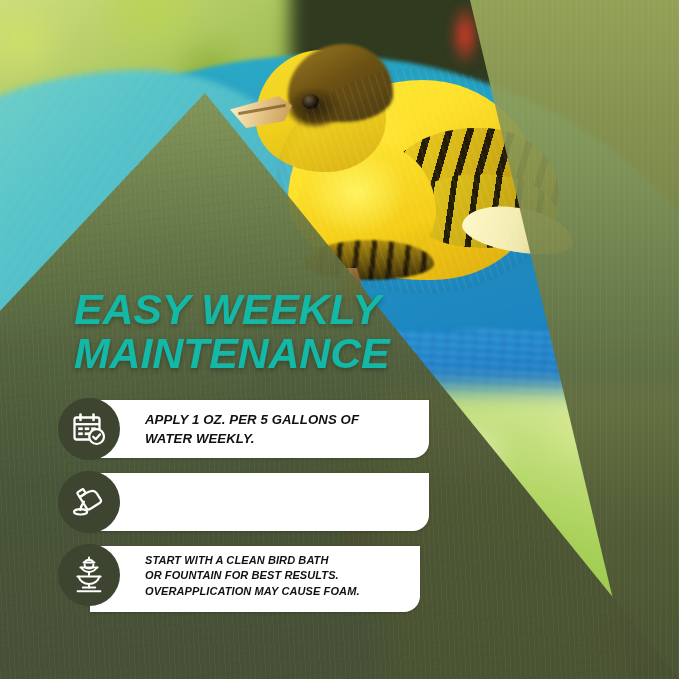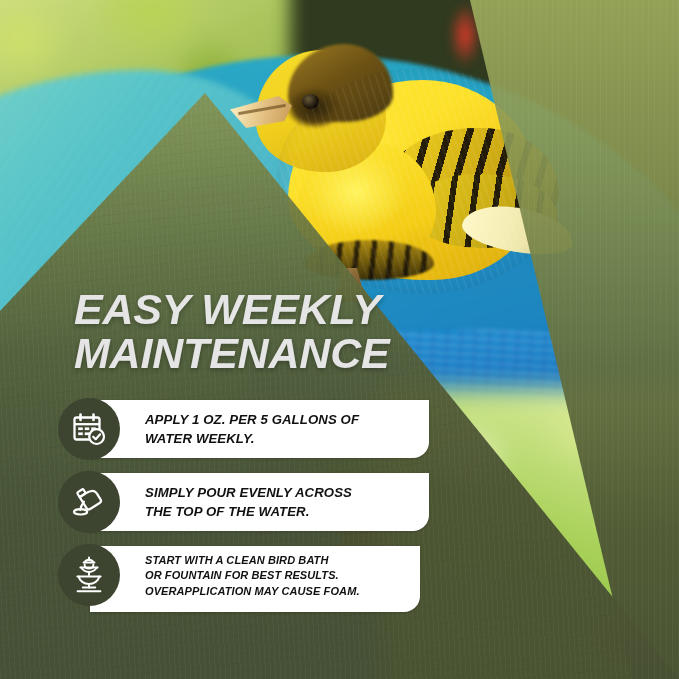--- a/index.html
+++ b/index.html
@@ -242,21 +242,21 @@
     clip-path:polygon(470px 0, 679px 0, 679px 679px, 632px 679px);
     background:repeating-linear-gradient(90deg, rgba(255,255,255,.04) 0 1px, rgba(0,0,0,0) 1px 6px);
     pointer-events:none;
   }
 
   
   .headline {
     position:absolute;
     left:74px; top:287px;
     width:380px;
-    color:#e5e5e5;
+    color:#14b8a6;
     font-weight:bold;
     font-style:italic;
     font-size:43px;
     line-height:1.03;
     letter-spacing:-.2px;
     text-shadow:0 2px 5px rgba(0,0,0,.30);
     white-space:pre-line;
   }
 
   
@@ -381,22 +381,20 @@
       <div class="step-icon">
         <svg width="38" height="38" viewBox="0 0 38 38" fill="none">
           <g transform="rotate(-32 19 17)">
             <rect x="12.6" y="4.4" width="7.2" height="5.2" rx="1.2" stroke="#ffffff" stroke-width="2.2"></rect>
             <path d="M12.6 9.6h7.2c5.8 0 9.3 2.2 9.3 5.6v7.4c0 1.5-1.2 2.6-2.7 2.6H15.2c-1.5 0-2.6-1.1-2.6-2.6V9.6z" stroke="#ffffff" stroke-width="2.2" stroke-linejoin="round"></path>
           </g>
           <path d="M13.9 18.6c-1.9 2.7-3.3 5.4-3.6 8.2" stroke="#ffffff" stroke-width="2.2" stroke-linecap="round"></path>
           <ellipse cx="10.6" cy="28.8" rx="6.6" ry="2.7" stroke="#ffffff" stroke-width="2.2"></ellipse>
         </svg>
       </div>
-      <div class="step-text">SIMPLY POUR EVENLY ACROSS
-THE TOP OF THE WATER.</div>
     </div>
 
     <div class="step">
       <div class="step-card"></div>
       <div class="step-icon">
         <svg width="40" height="40" viewBox="0 0 40 40" fill="none" stroke="#ffffff" stroke-width="2" stroke-linecap="round" stroke-linejoin="round">
           <path d="M20 2.6v2.4"></path>
           <path d="M15.6 7.2c.9-1.6 2.5-2.4 4.4-2.4s3.5.8 4.4 2.4"></path>
           <path d="M14.6 7.4h10.8"></path>
           <path d="M15.6 9.4c0 2.4 2 4.2 4.4 4.2s4.4-1.8 4.4-4.2"></path>

